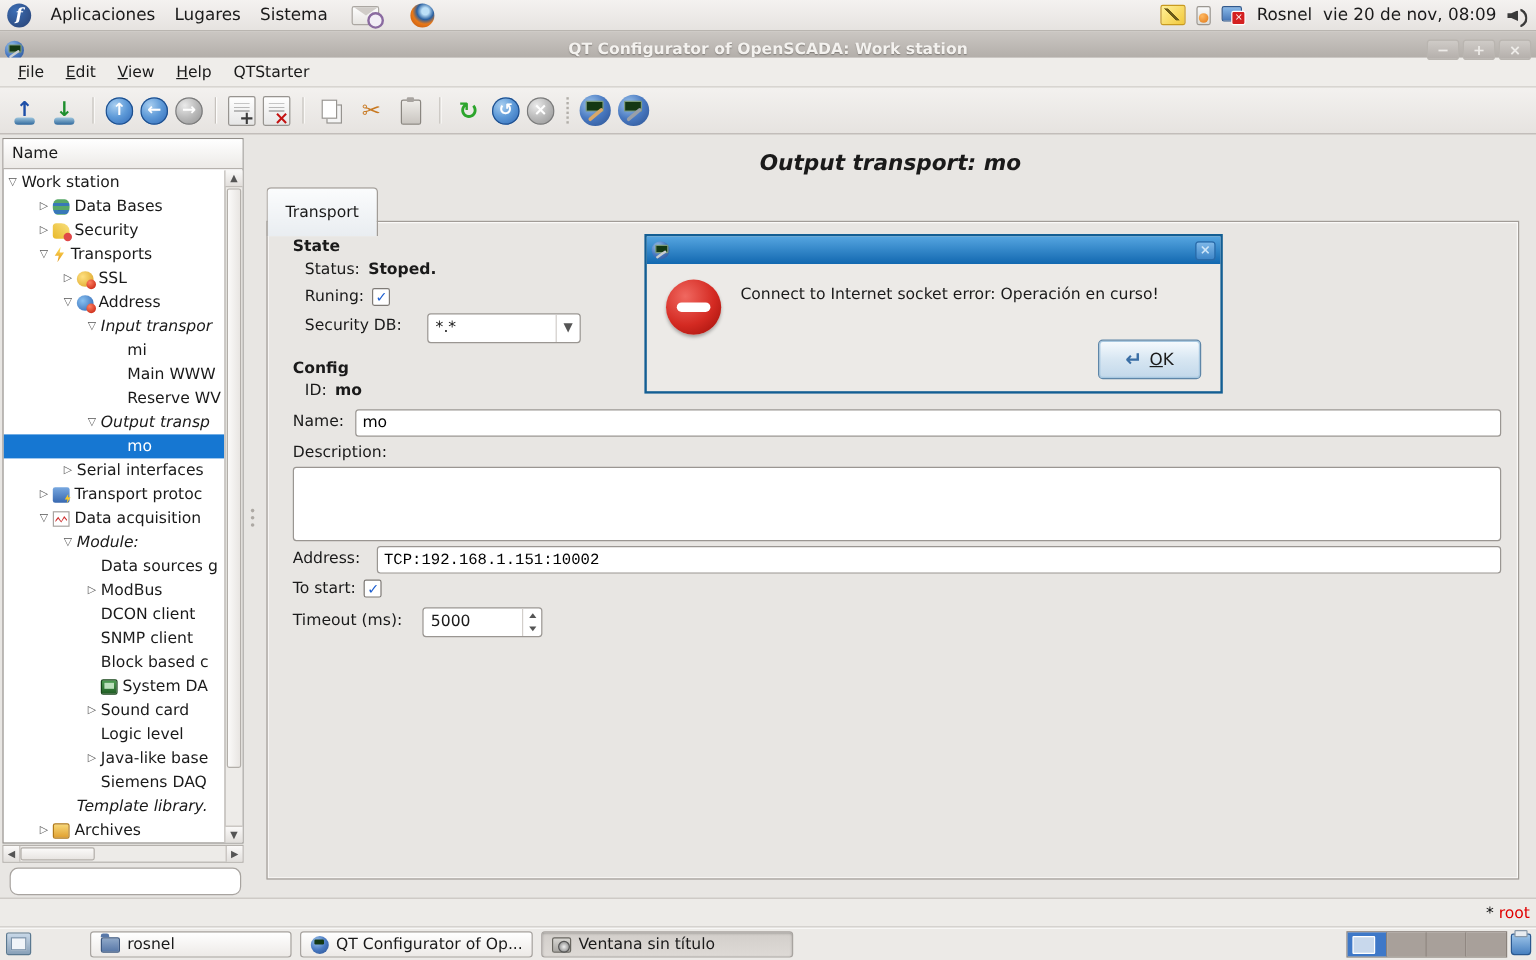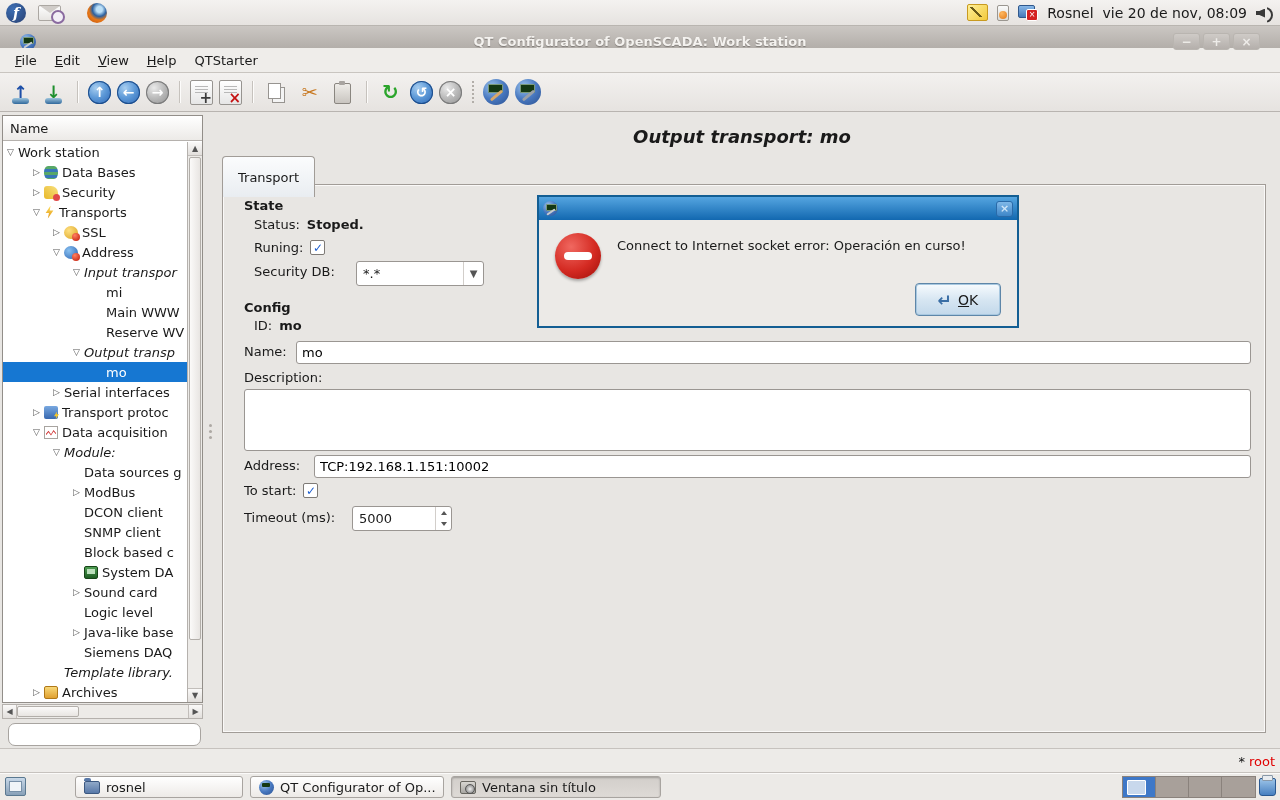--- a/index.html
+++ b/index.html
@@ -24,21 +24,21 @@
   [data-icon="network-offline-icon"]{width:20px;height:16px;}
   [data-icon="network-offline-icon"]::before{content:"";position:absolute;left:0;top:0;width:15px;height:11px;background:linear-gradient(#88B8E8,#4878B8);border:1px solid #30588C;border-radius:2px;}
   [data-icon="network-offline-icon"]::after{content:"×";position:absolute;right:0;bottom:0;width:10px;height:10px;background:#D42020;color:#fff;font-size:8px;line-height:9px;text-align:center;border-radius:2px;border:1px solid #fff;}
   [data-icon="volume-icon"]{width:18px;height:16px;}
   [data-icon="volume-icon"]::before{content:"";position:absolute;left:0;top:4px;width:9px;height:9px;background:#3A3A3A;clip-path:polygon(0 28%,38% 28%,100% 0,100% 100%,38% 72%,0 72%);}
   [data-icon="volume-icon"]::after{content:"";position:absolute;right:1px;top:2px;width:10px;height:12px;border:2px solid #3A3A3A;border-left:none;border-radius:0 10px 10px 0;clip-path:inset(0 0 0 50%);}
   .user-lbl{font-size:14px;}
   .clock-lbl{font-size:14px;}
 
   
-  .titlebar{position:absolute;left:0;top:26px;width:1280px;height:32px;background:linear-gradient(#CBC7C3,#A9A49F);display:flex;align-items:center;padding:0 20px;border-bottom:1px solid #8F8B86;}
+  .titlebar{position:absolute;left:0;top:26px;width:1280px;height:32px;background:linear-gradient(#CBC7C3,#A9A49F);display:flex;align-items:center;padding:0 4px;border-bottom:1px solid #8F8B86;}
   .osball{width:16px;height:16px;border-radius:50%;background:radial-gradient(circle at 35% 30%,#9CC4EC,#4878C0 50%,#2A5090);position:relative;flex:0 0 auto;}
   .osball::before{content:"";position:absolute;left:3px;top:3px;width:9px;height:5px;background:#143814;border:1px solid #7A9A7A;border-radius:1px;}
   .osball::after{content:"";position:absolute;left:3px;top:10px;width:10px;height:2px;background:#C8CCD0;border-radius:1px;transform:rotate(-35deg);}
   .wtitle{position:absolute;left:0;right:0;text-align:center;font-weight:bold;color:#F4F2EF;text-shadow:0 1px 1px #7E7A76;font-size:13px;}
   .wctls{margin-left:auto;display:flex;z-index:1;}
   .wctl{width:27px;height:17px;border-radius:3px;background:linear-gradient(#CFCBC7,#B4AFAB);display:flex;align-items:center;justify-content:center;color:#EEECE9;font-size:12px;font-weight:bold;margin-left:3px;border:1px solid #B9B5B0;}
 
   
   .menubar{position:absolute;left:0;top:48px;width:1280px;height:25px;background:#EFEDEA;border-bottom:1px solid #C9C5C0;display:flex;align-items:center;padding-left:6px;}
   .mi{padding:3px 9px;font-size:13px;}
@@ -175,20 +175,26 @@
   .ws.active{background:#3E78C8;}
   .ws.active::before{content:"";position:absolute;left:4px;top:3px;width:17px;height:13px;background:#C8D8EC;border:1px solid #FFF;border-radius:1px;}
   .trash{position:absolute;left:1259px;top:4px;width:17px;height:18px;background:linear-gradient(#9CC4E8,#4880C0);border:1px solid #2A5890;border-radius:2px 2px 3px 3px;}
   .trash::before{content:"";position:absolute;left:2px;top:-4px;right:2px;height:4px;background:#E8ECF0;border:1px solid #8898A8;border-radius:1px;}
 </style>
 </head>
 <body>
 
 <div class="panel">
   <span class="fedora">f</span>
+  <span class="pan-menus" style="display:flex;align-items:center;">
+
+  <span class="pm">Aplicaciones</span>
+      <span class="pm">Lugares</span>
+      <span class="pm">Sistema</span>
+    </span>
   <span class="env"></span>
   <span class="ffx"></span>
   <span class="pan-right">
     <span class="tray-list">
 
     <span class="tri" data-icon="note-icon"></span>
         <span class="tri" data-icon="battery-icon"></span>
         <span class="tri" data-icon="network-offline-icon"></span>
       </span>
     <span class="user-lbl">Rosnel</span>
@@ -491,21 +497,21 @@
   <div class="frm hdg" style="left:21px;top:115px;">Config</div>
   <div class="frm" style="left:31px;top:133px;">
     <span>ID:</span>
     <span class="bval">mo</span>
   </div>
   <div class="frm" style="left:21px;top:159px;">Name:</div>
   <input class="ti" style="position: absolute; left: 73px; top: 156px; width: 955px;" value="mo">
   <div class="frm" style="left:21px;top:185px;">Description:</div>
   <textarea class="ta" style="left: 21px; top: 204px; width: 1007px; height: 62px;"></textarea>
   <div class="frm" style="left:21px;top:273px;">Address:</div>
-  <input class="ti" style="position: absolute; left: 91px; top: 270px; width: 937px;" value="TCP:192.168.1.151:10002">
+  <input class="ti" style="position: absolute; left: 91px; top: 270px; width: 937px; font-family: Liberation Mono, monospace;" value="TCP:192.168.1.151:10002">
   <div class="frm" style="left:21px;top:298px;">
     <span>To start:</span>
     <span class="cb">
         <span class="mk">✓</span>
       </span>
   </div>
   <div class="frm" style="left:21px;top:325px;">Timeout (ms):</div>
   <div class="spin" style="position:absolute;left:129px;top:321px;">
     <span>5000</span>
     <span class="spb">

